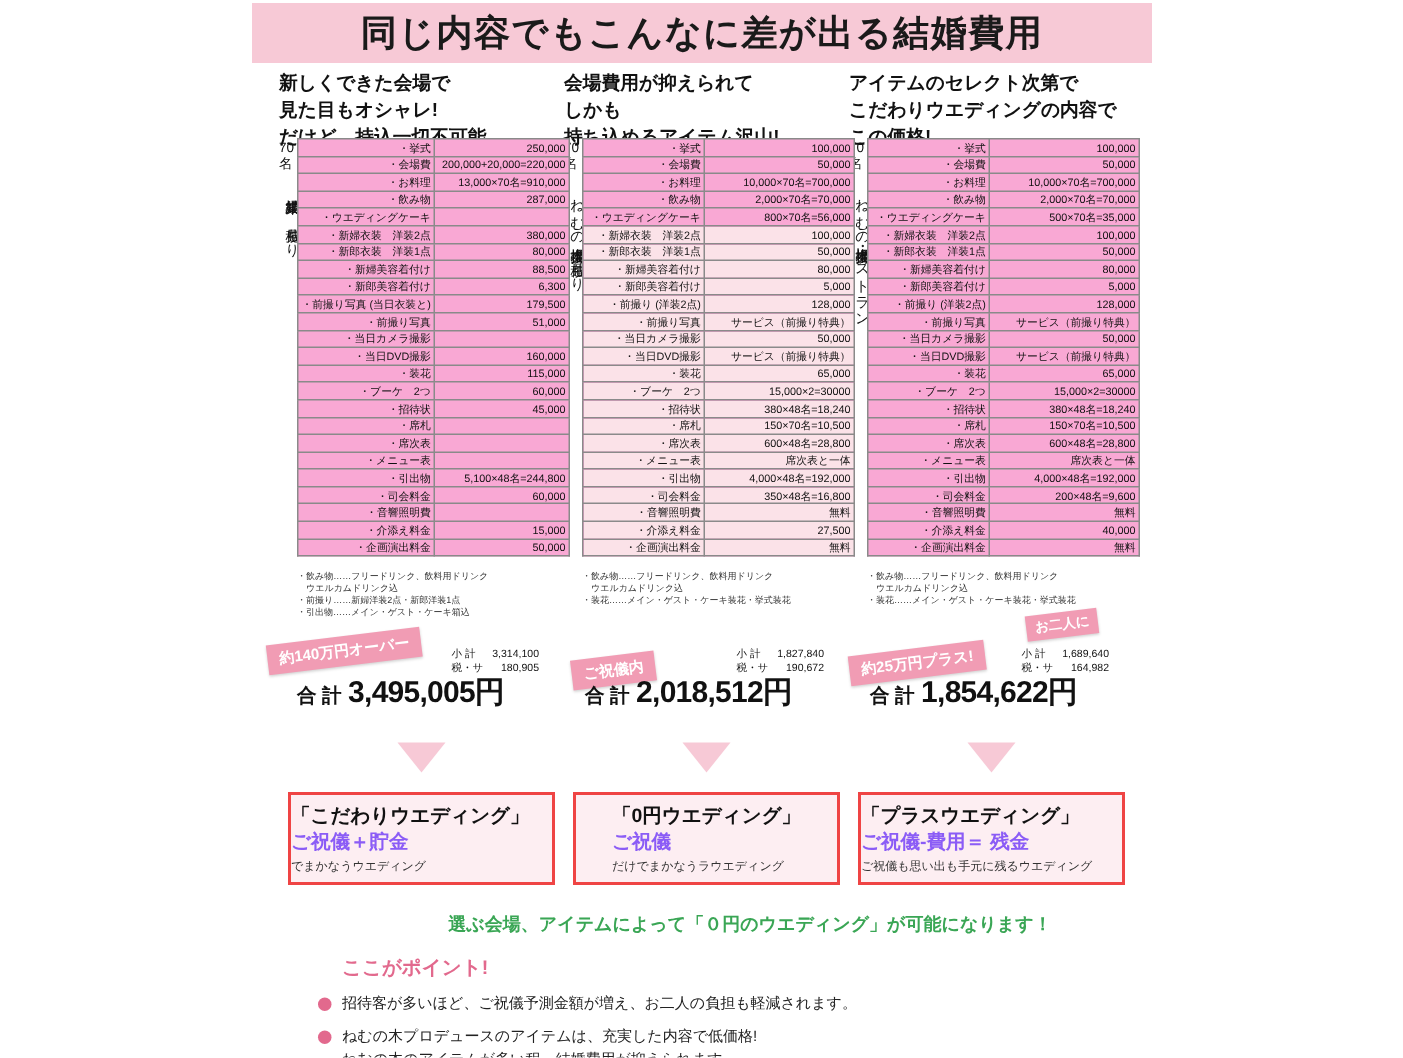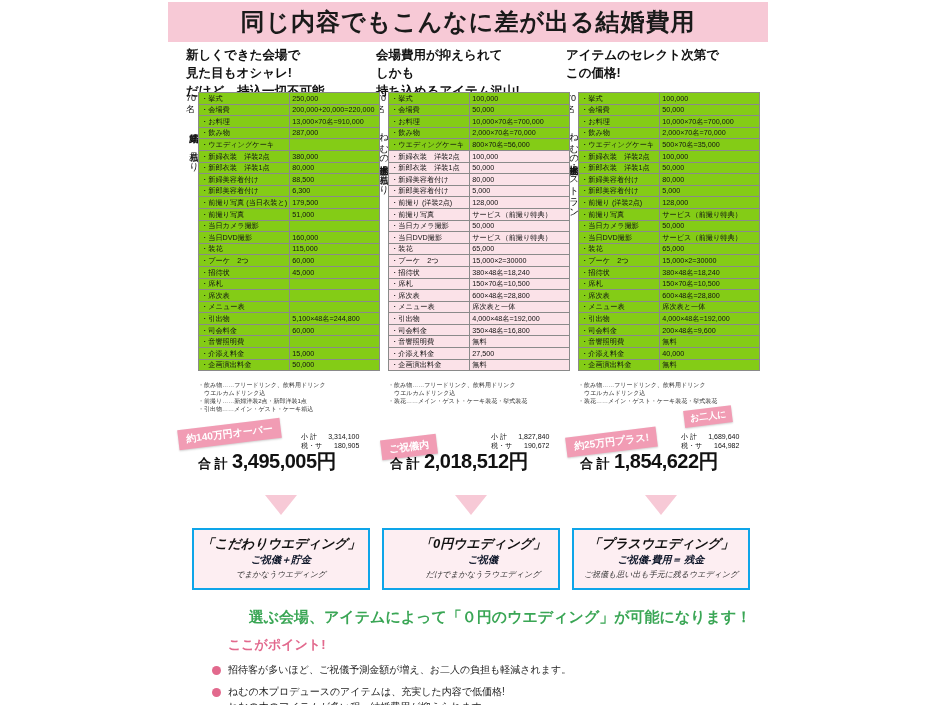--- a/index.html
+++ b/index.html
@@ -45,21 +45,22 @@
     writing-mode:vertical-rl;text-orientation:upright;
     letter-spacing:0px;
   }
   .sl-num{
     position:absolute;font-size:9px;color:#111;
   }
 
   table.items{
     border-collapse:collapse;
     width:182px;
-    background:#84cc16;
+    background:#f9a8d4;
+    text-align:right;
   }
   table.items td{
     border:1px solid #8a8a8a;
     font-size:7.2px;
     height:10.6px;
     padding:0 2px;
     line-height:1;
     color:#111;
     white-space:nowrap;
     overflow:hidden;
@@ -103,35 +104,34 @@
   .arrow{
     position:absolute;width:0;height:0;
     border-left:16px solid transparent;
     border-right:16px solid transparent;
     border-top:20px solid #f7c9d6;
   }
 
   
   .box{
     position:absolute;width:178px;height:62px;
-    border:2px solid #0ea5e9;
+    border:2px solid #ef4444;
     background:#fdeef2;
-    text-align:center;
+    text-align:left;
     padding-top:5px;
     box-sizing:border-box;
-    font-style:italic;
   }
   .box .l1{font-size:13px;font-weight:bold;color:#111;line-height:1.35;}
-  .box .l2{font-size:10px;font-weight:bold;color:#0f172a;line-height:1.3;}
+  .box .l2{font-size:13px;font-weight:bold;color:#8b5cf6;line-height:1.3;}
   .box .l3{font-size:8px;color:#333;margin-top:3px;}
 
   
   .lead{
     position:absolute;left:150px;top:608px;width:700px;text-align:center;
-    font-size:15px;font-weight:bold;color:#3aa655;
+    font-size:12px;font-weight:bold;color:#3aa655;
   }
   .point{
     position:absolute;left:228px;top:636px;
     font-size:13px;font-weight:bold;color:#e2698d;
   }
   .bullet-row{
     position:absolute;font-size:10px;color:#222;line-height:1.5;
   }
   .dot{
     display:inline-block;width:9px;height:9px;border-radius:50%;
@@ -152,20 +152,21 @@
     <div>見た目もオシャレ!</div>
     <div>だけど、持込一切不可能</div>
   </div>
   <div class="col-head ch2">
     <div>会場費用が抑えられて</div>
     <div>しかも</div>
     <div>持ち込めるアイテム沢山!</div>
   </div>
   <div class="col-head ch3">
     <div>アイテムのセレクト次第で</div>
+    <div>こだわりウエディングの内容で</div>
     <div>この価格!</div>
   </div>
 
   <div class="sl-num" style="left:186px;top:93px;">70<br>名</div>
   <div class="side-label" style="left:185px;top:126px;">某結婚式場　　見積もり</div>
 
   <div class="sl-num" style="left:376px;top:93px;">70<br>名</div>
   <div class="side-label" style="left:375px;top:126px;">ねむの木提携会場　見積もり</div>
 
   <div class="sl-num" style="left:566px;top:93px;">70<br>名</div>

